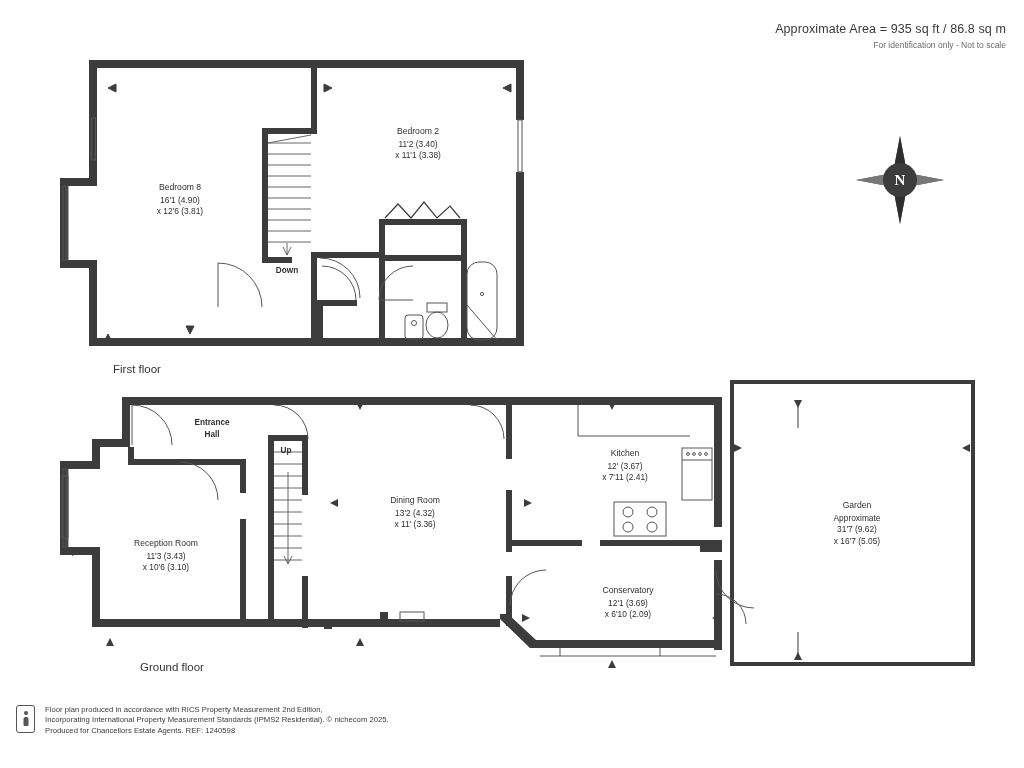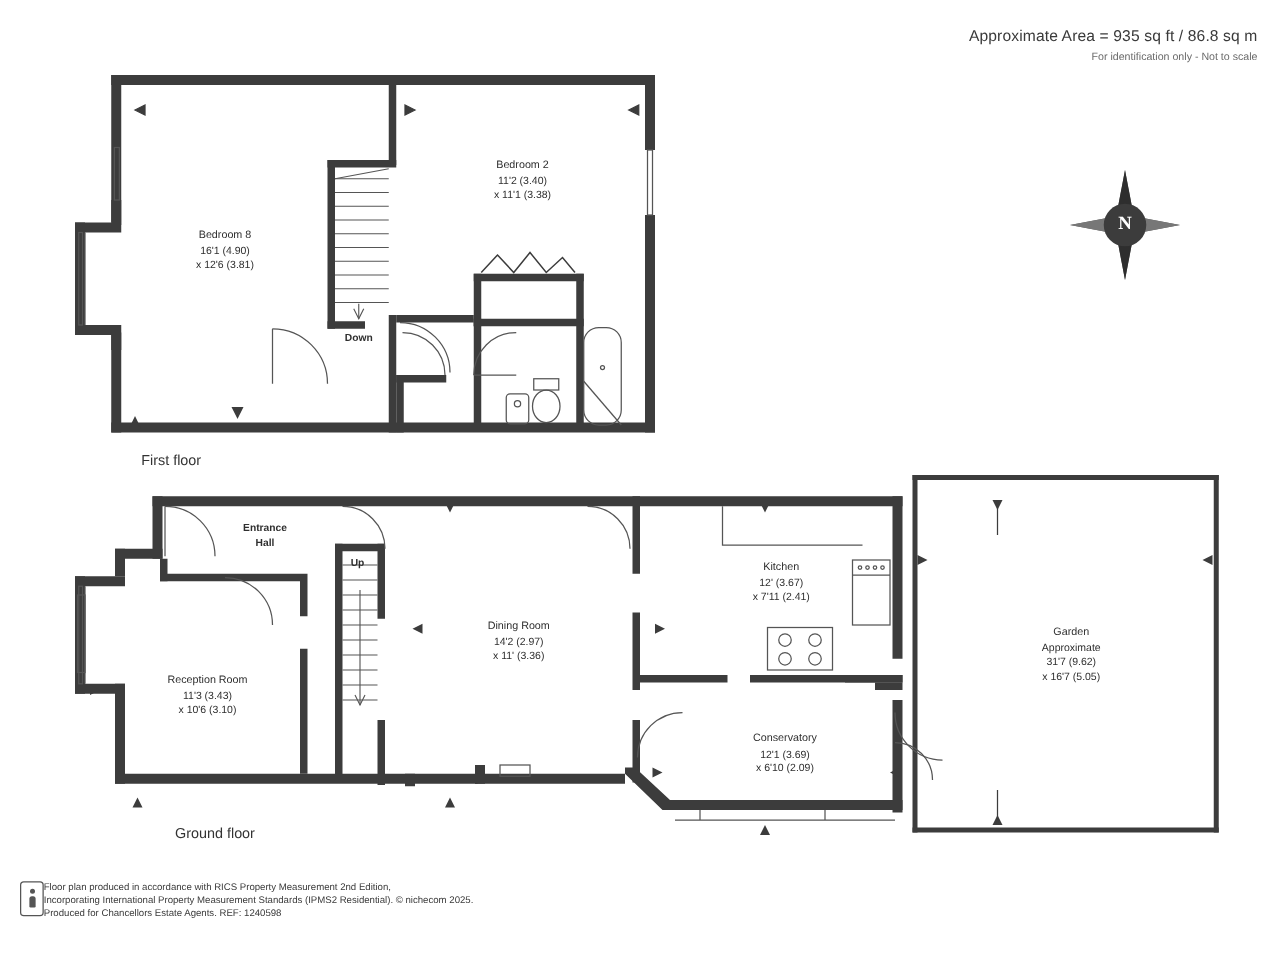--- a/index.html
+++ b/index.html
@@ -69,20 +69,21 @@
     font-weight: bold;
   }
 
   
   .footer {
     position: absolute;
     left: 16px;
     bottom: 32px;
     display: flex;
     align-items: flex-start;
+    gap: 10px;
   }
   .footer-icon {
     width: 17px;
     height: 26px;
     border: 1px solid #555;
     border-radius: 3px;
     position: relative;
     flex: 0 0 auto;
   }
   .footer-icon .fi-head {
@@ -421,21 +422,21 @@
   <div class="small-label" style="left:265px; top:446px; width:42px;">Up</div>
 
   <div class="room-label" style="left:116px; top:538px; width:100px;">
     <div class="rl-name">Reception Room</div>
     <div>11'3 (3.43)</div>
     <div>x 10'6 (3.10)</div>
   </div>
 
   <div class="room-label" style="left:365px; top:495px; width:100px;">
     <div class="rl-name">Dining Room</div>
-    <div>14'2 (2.97)</div>
+    <div>13'2 (4.32)</div>
     <div>x 11' (3.36)</div>
   </div>
 
   <div class="room-label" style="left:575px; top:448px; width:100px;">
     <div class="rl-name">Kitchen</div>
     <div>12' (3.67)</div>
     <div>x 7'11 (2.41)</div>
   </div>
 
   <div class="room-label" style="left:578px; top:585px; width:100px;">

